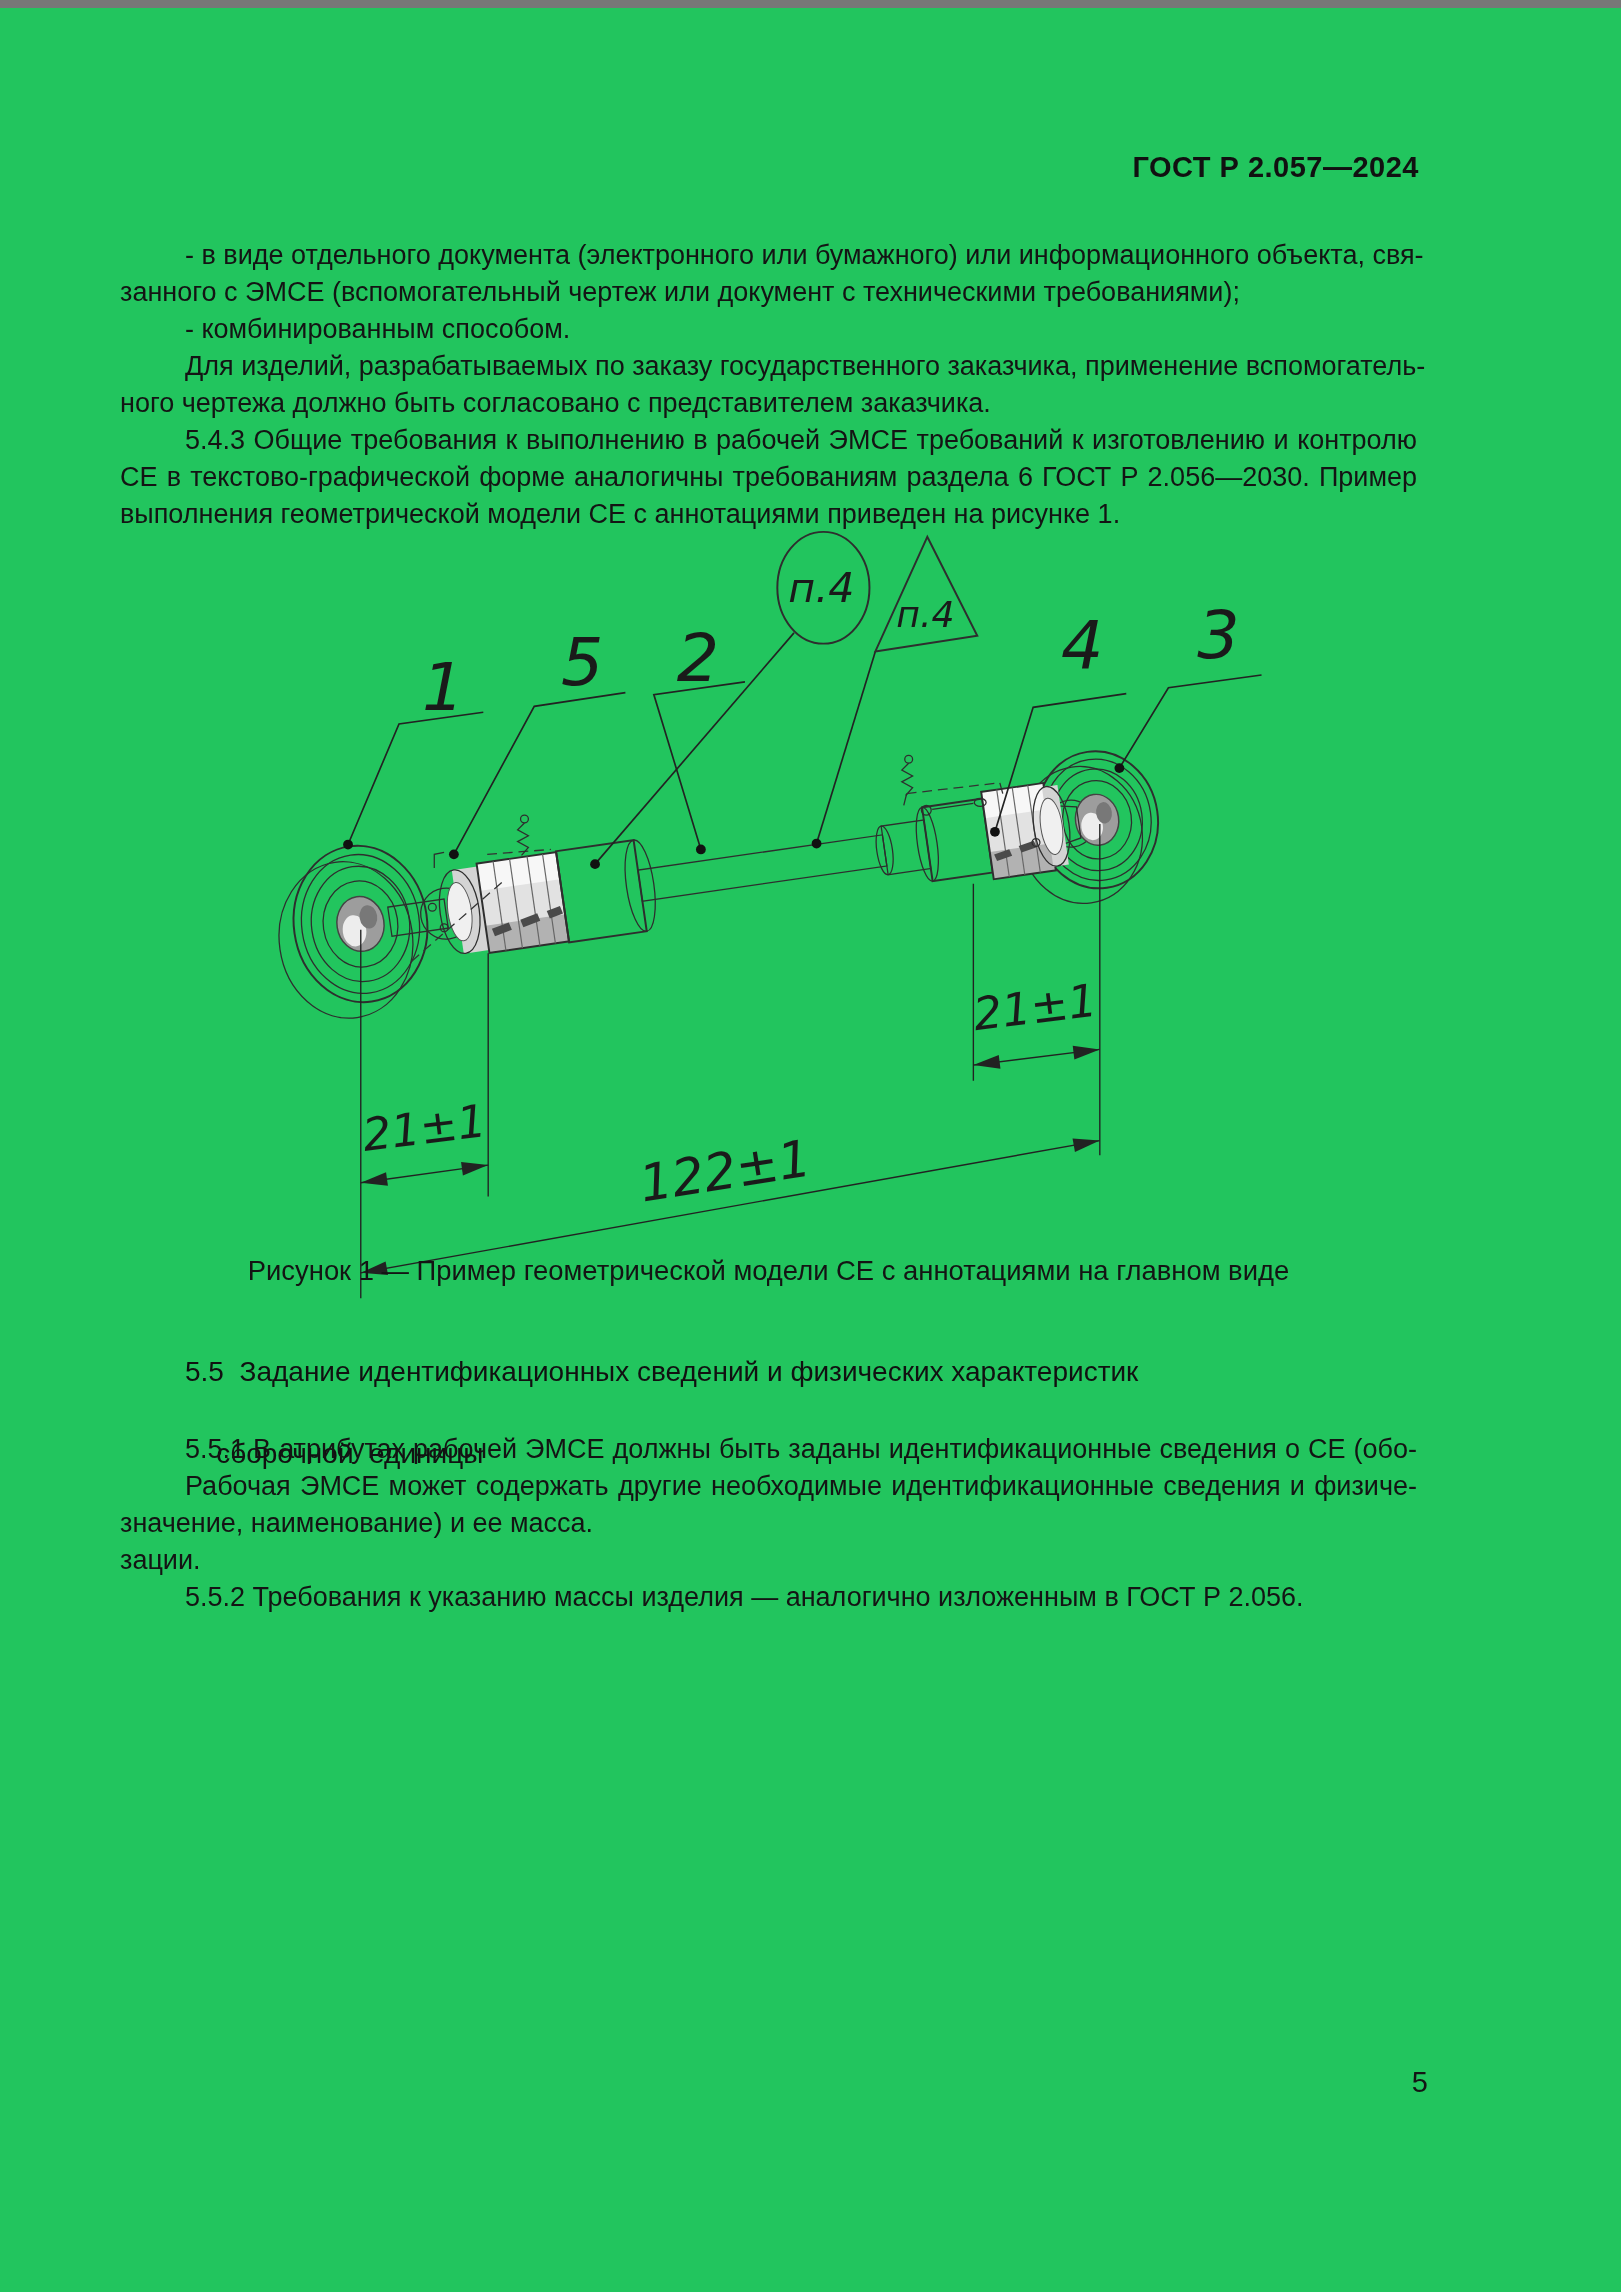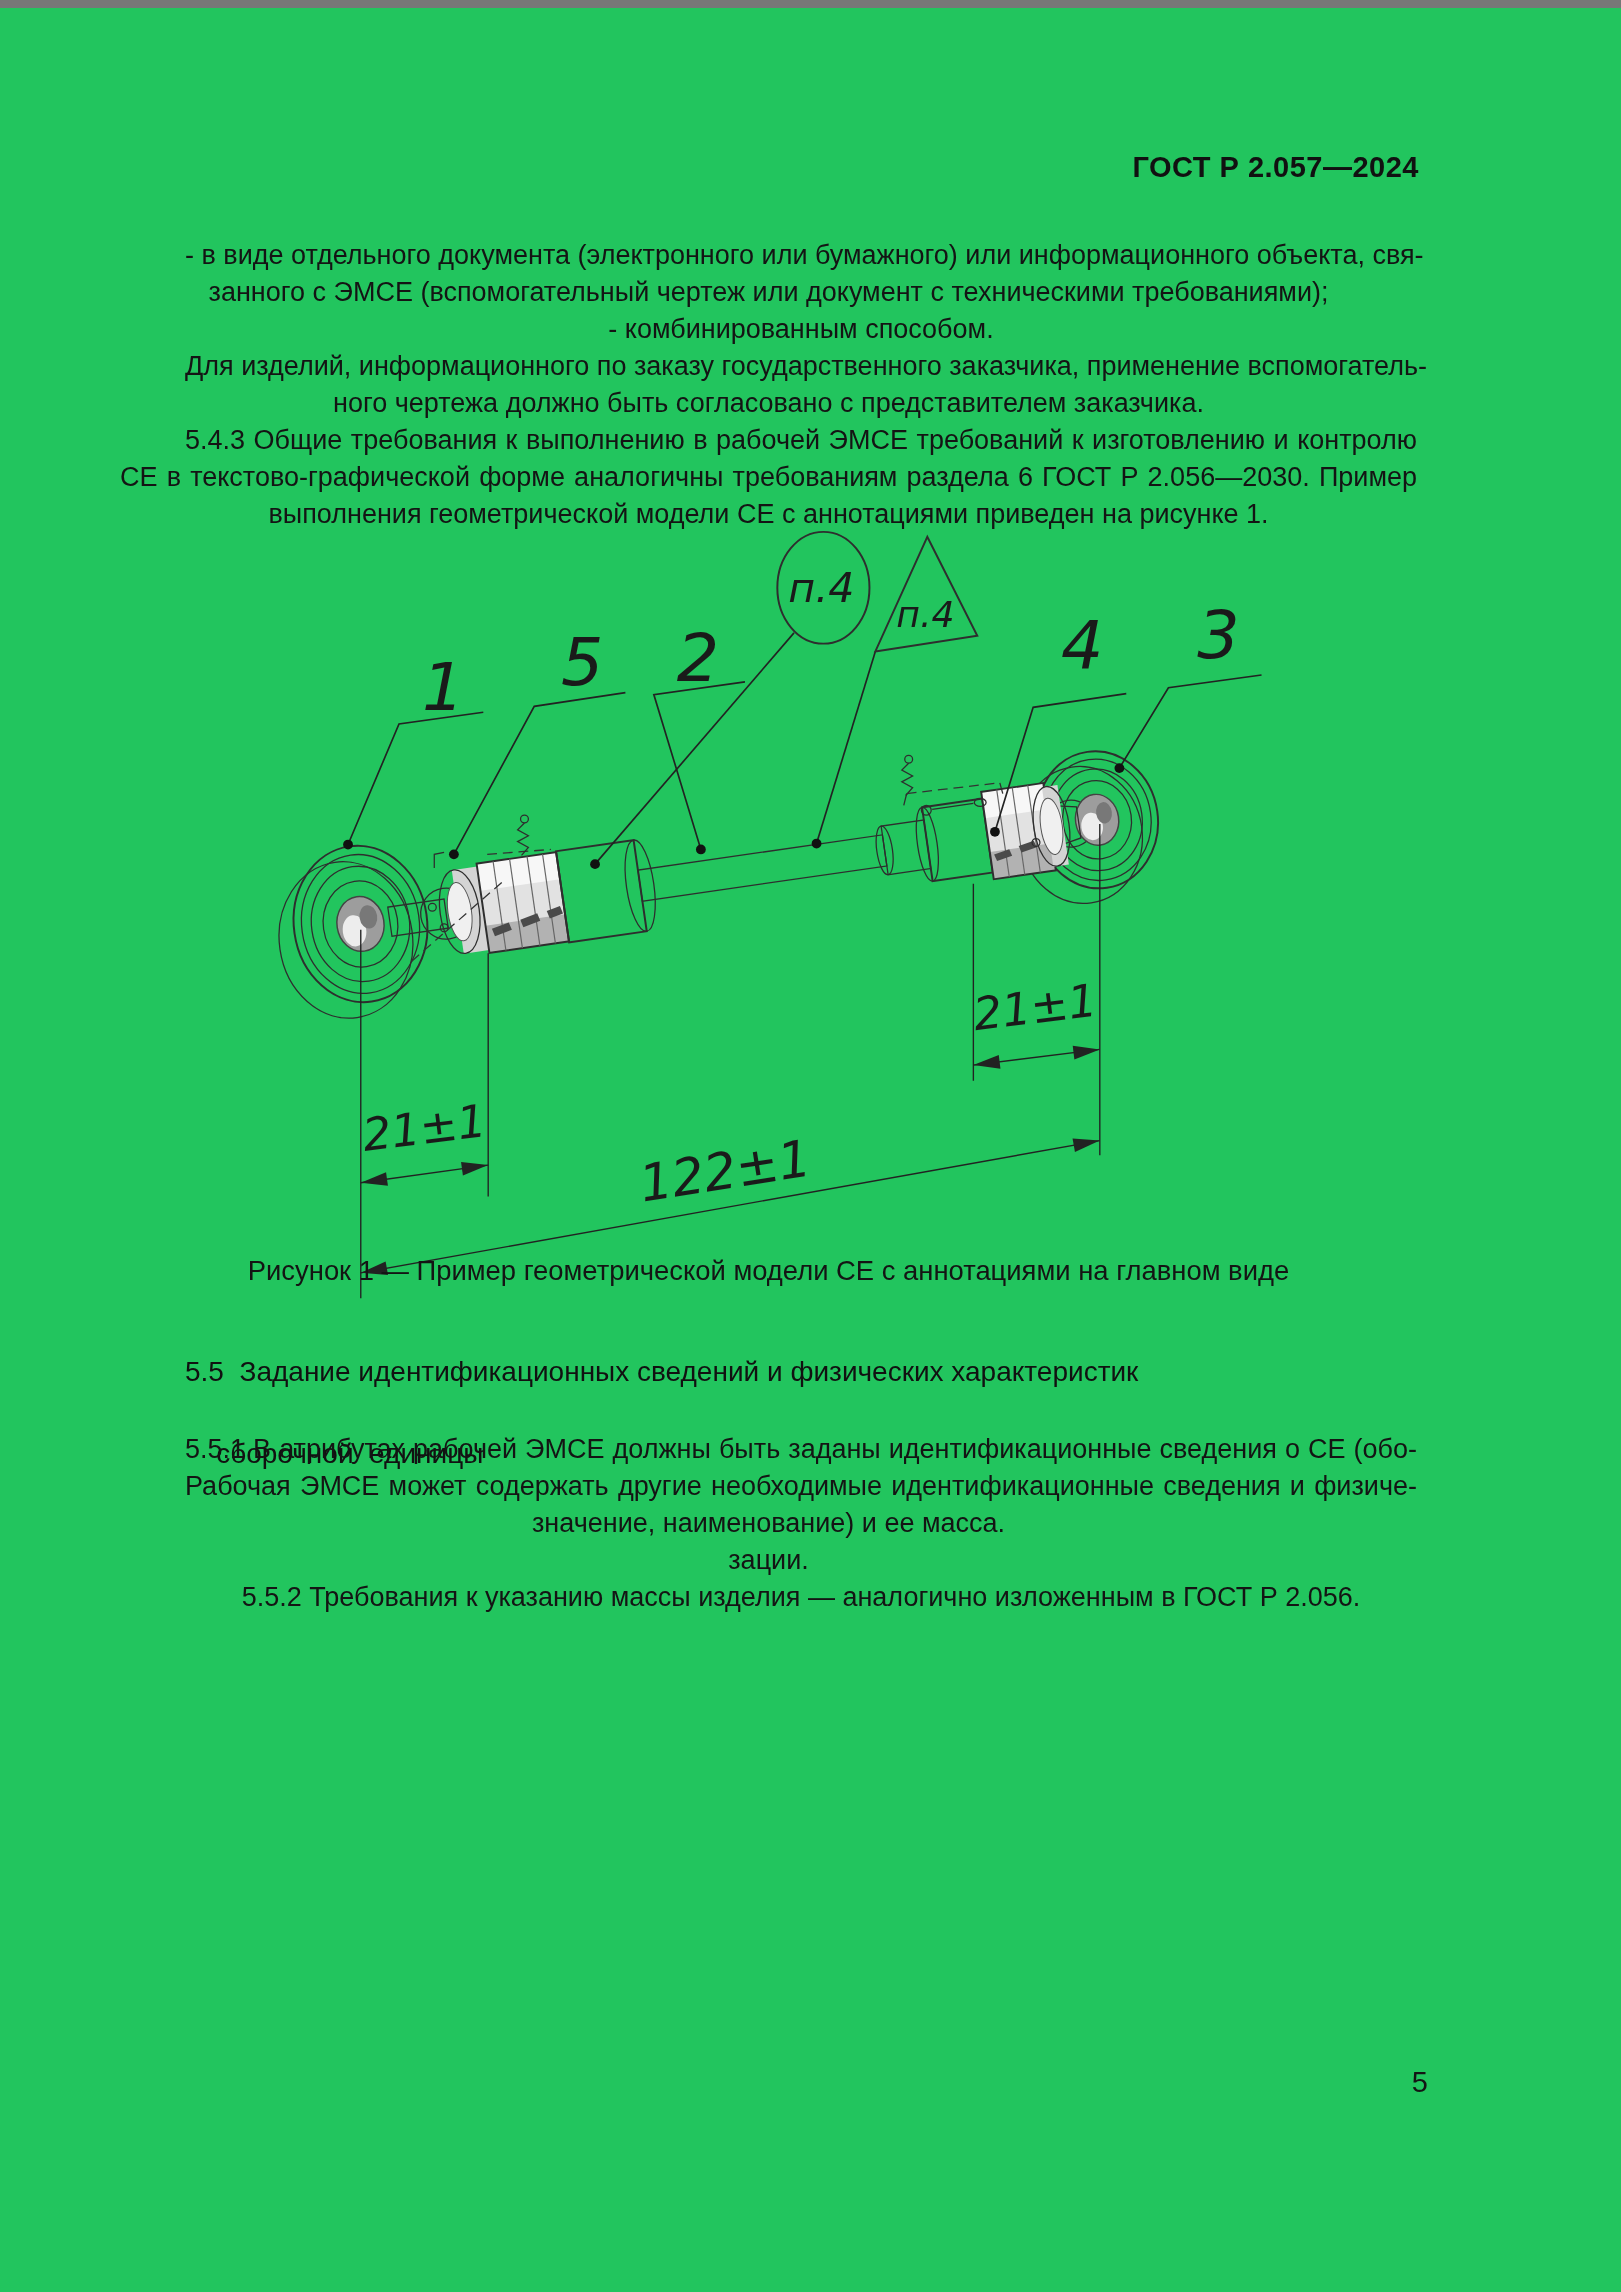--- a/index.html
+++ b/index.html
@@ -15,21 +15,21 @@
   .doc-header{
     position:absolute;left:120px;top:143px;width:1299px;
     text-align:right;font-size:29px;font-weight:bold;color:#111;
     letter-spacing:0.5px;
   }
   .tblock{position:absolute;left:120px;width:1297px;}
   .tb1{top:229px;}
   .tb2{top:1423px;}
   .line{
     height:37px;line-height:37px;font-size:27px;
-    white-space:nowrap;color:#141414;text-align:center;
+    white-space:nowrap;color:#141414;
   }
   .j{text-align:justify;text-align-last:justify;}
   .ind{padding-left:65px;}
   .fig-caption{
     position:absolute;left:120px;top:1247px;width:1297px;
     text-align:center;font-size:27.4px;color:#141414;
   }
   .heading{
     position:absolute;left:120px;top:1343px;width:1297px;
     font-size:28px;font-weight:normal;line-height:41px;color:#111;
@@ -57,21 +57,21 @@
 <body>
 
 <div class="page">
 
   <div class="doc-header">ГОСТ Р 2.057—2024</div>
 
   <div class="tblock tb1">
     <div class="line ind j">-  в виде отдельного документа (электронного или бумажного) или информационного объекта, свя-</div>
     <div class="line">занного с ЭМСЕ (вспомогательный чертеж или документ с техническими требованиями);</div>
     <div class="line ind">-  комбинированным способом.</div>
-    <div class="line ind j">Для изделий, информационного по заказу государственного заказчика, применение вспомогатель-</div>
+    <div class="line ind j">Для изделий, разрабатываемых по заказу государственного заказчика, применение вспомогатель-</div>
     <div class="line">ного чертежа должно быть согласовано с представителем заказчика.</div>
     <div class="line ind j">5.4.3  Общие требования к выполнению в рабочей ЭМСЕ требований к изготовлению и контролю</div>
     <div class="line j">СЕ в текстово-графической форме аналогичны требованиям раздела 6 ГОСТ Р 2.056—2030. Пример</div>
     <div class="line">выполнения геометрической модели СЕ с аннотациями приведен на рисунке 1.</div>
   </div>
 
   <svg class="fig-svg" width="1343" height="790" viewBox="150 528 1370 806" xmlns="http://www.w3.org/2000/svg">
     <defs>
       <linearGradient id="gcyl" x1="0" y1="0" x2="0" y2="1">
         <stop offset="0" stop-color="#fdfdfd"></stop>

